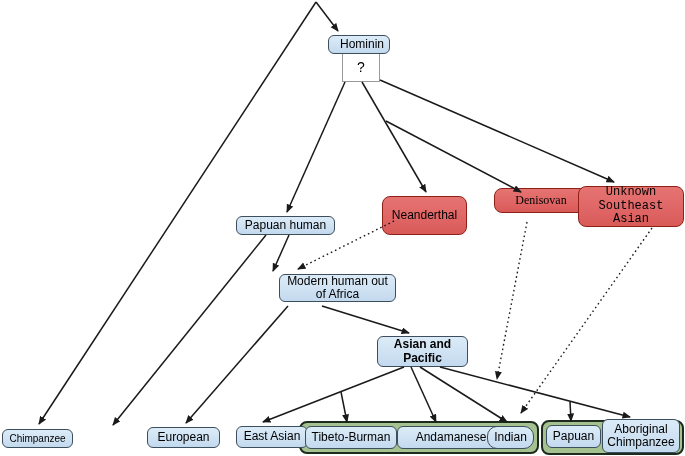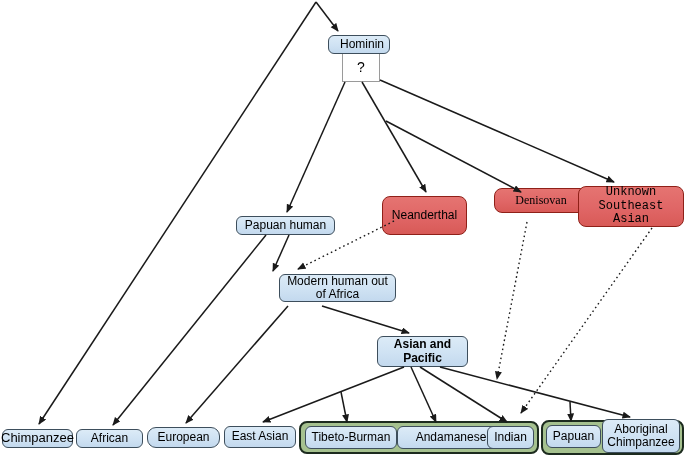--- a/index.html
+++ b/index.html
@@ -31,28 +31,28 @@
   }
   
   #n-hominin{left:328px;top:35px;width:62px;height:19px;padding-left:8px;}
   #n-q{left:342px;top:53px;width:38px;height:29px;}
   #n-modern-human{left:236px;top:216px;width:99px;height:19px;}
   #n-neanderthal{left:382px;top:196px;width:85px;height:39px;}
   #n-denisovan{left:494px;top:188px;width:94px;height:25px;font-family:Liberation Serif, serif;}
   #n-unknown-sea{left:578px;top:186px;width:106px;height:41px;font-family:Liberation Mono, monospace;}
   #n-mhoa{left:256px;top:274px;width:117px;height:28px;margin-left:23px;}
   #n-asian-pacific{left:377px;top:336px;width:91px;height:31px;font-weight:bold;}
-  #n-chimpanzee{left:2px;top:429px;width:71px;height:19px;font-size:13px;}
+  #n-chimpanzee{left:2px;top:429px;width:71px;height:19px;font-size:10px;}
   #n-african{left:76px;top:429px;width:67px;height:19px;}
-  #n-european{left:147px;top:427px;width:73px;height:21px;border-radius:9px;}
-  #n-east-asian{left:224px;top:426px;width:72px;height:22px;border-radius:6px;}
+  #n-european{left:147px;top:427px;width:73px;height:21px;}
+  #n-east-asian{left:236px;top:426px;width:72px;height:22px;border-radius:6px;}
   #g-group1{left:299px;top:421px;width:240px;height:33px;}
   #n-tibeto-burman{left:305px;top:426px;width:92px;height:23px;}
   #n-andamanese{left:397px;top:426px;width:108px;height:23px;}
-  #n-indian{left:487px;top:426px;width:47px;height:23px;}
+  #n-indian{left:487px;top:426px;width:47px;height:23px;border-radius:10px;}
   #g-group2{left:541px;top:420px;width:143px;height:35px;}
   #n-papuan{left:546px;top:425px;width:55px;height:23px;}
   #n-aboriginal{left:602px;top:419px;width:78px;height:34px;}
 </style>
 </head>
 <body>
 
 <div id="canvas">
 
   <div class="green-group" id="g-group1"></div>
@@ -91,21 +91,20 @@
 
   <div class="node blue" id="n-hominin">Hominin</div>
   <div class="node white-box" id="n-q">?</div>
   <div class="node blue" id="n-modern-human">Papuan human</div>
   <div class="node red" id="n-neanderthal">Neanderthal</div>
   <div class="node red" id="n-denisovan">Denisovan</div>
   <div class="node red" id="n-unknown-sea">Unknown Southeast Asian</div>
   <div class="node blue" id="n-mhoa">Modern human out of Africa</div>
   <div class="node blue" id="n-asian-pacific">Asian and Pacific</div>
   <div class="node blue" id="n-chimpanzee">Chimpanzee</div>
-  <div class="node blue" id="n-african">African</div>
   <div class="node blue" id="n-european">European</div>
   <div class="node blue" id="n-east-asian">East Asian</div>
   <div class="node blue" id="n-tibeto-burman">Tibeto-Burman</div>
   <div class="node blue" id="n-andamanese">Andamanese</div>
   <div class="node blue" id="n-indian">Indian</div>
   <div class="node blue" id="n-papuan">Papuan</div>
   <div class="node blue" id="n-aboriginal">Aboriginal Chimpanzee</div>
 
 </div>
 

